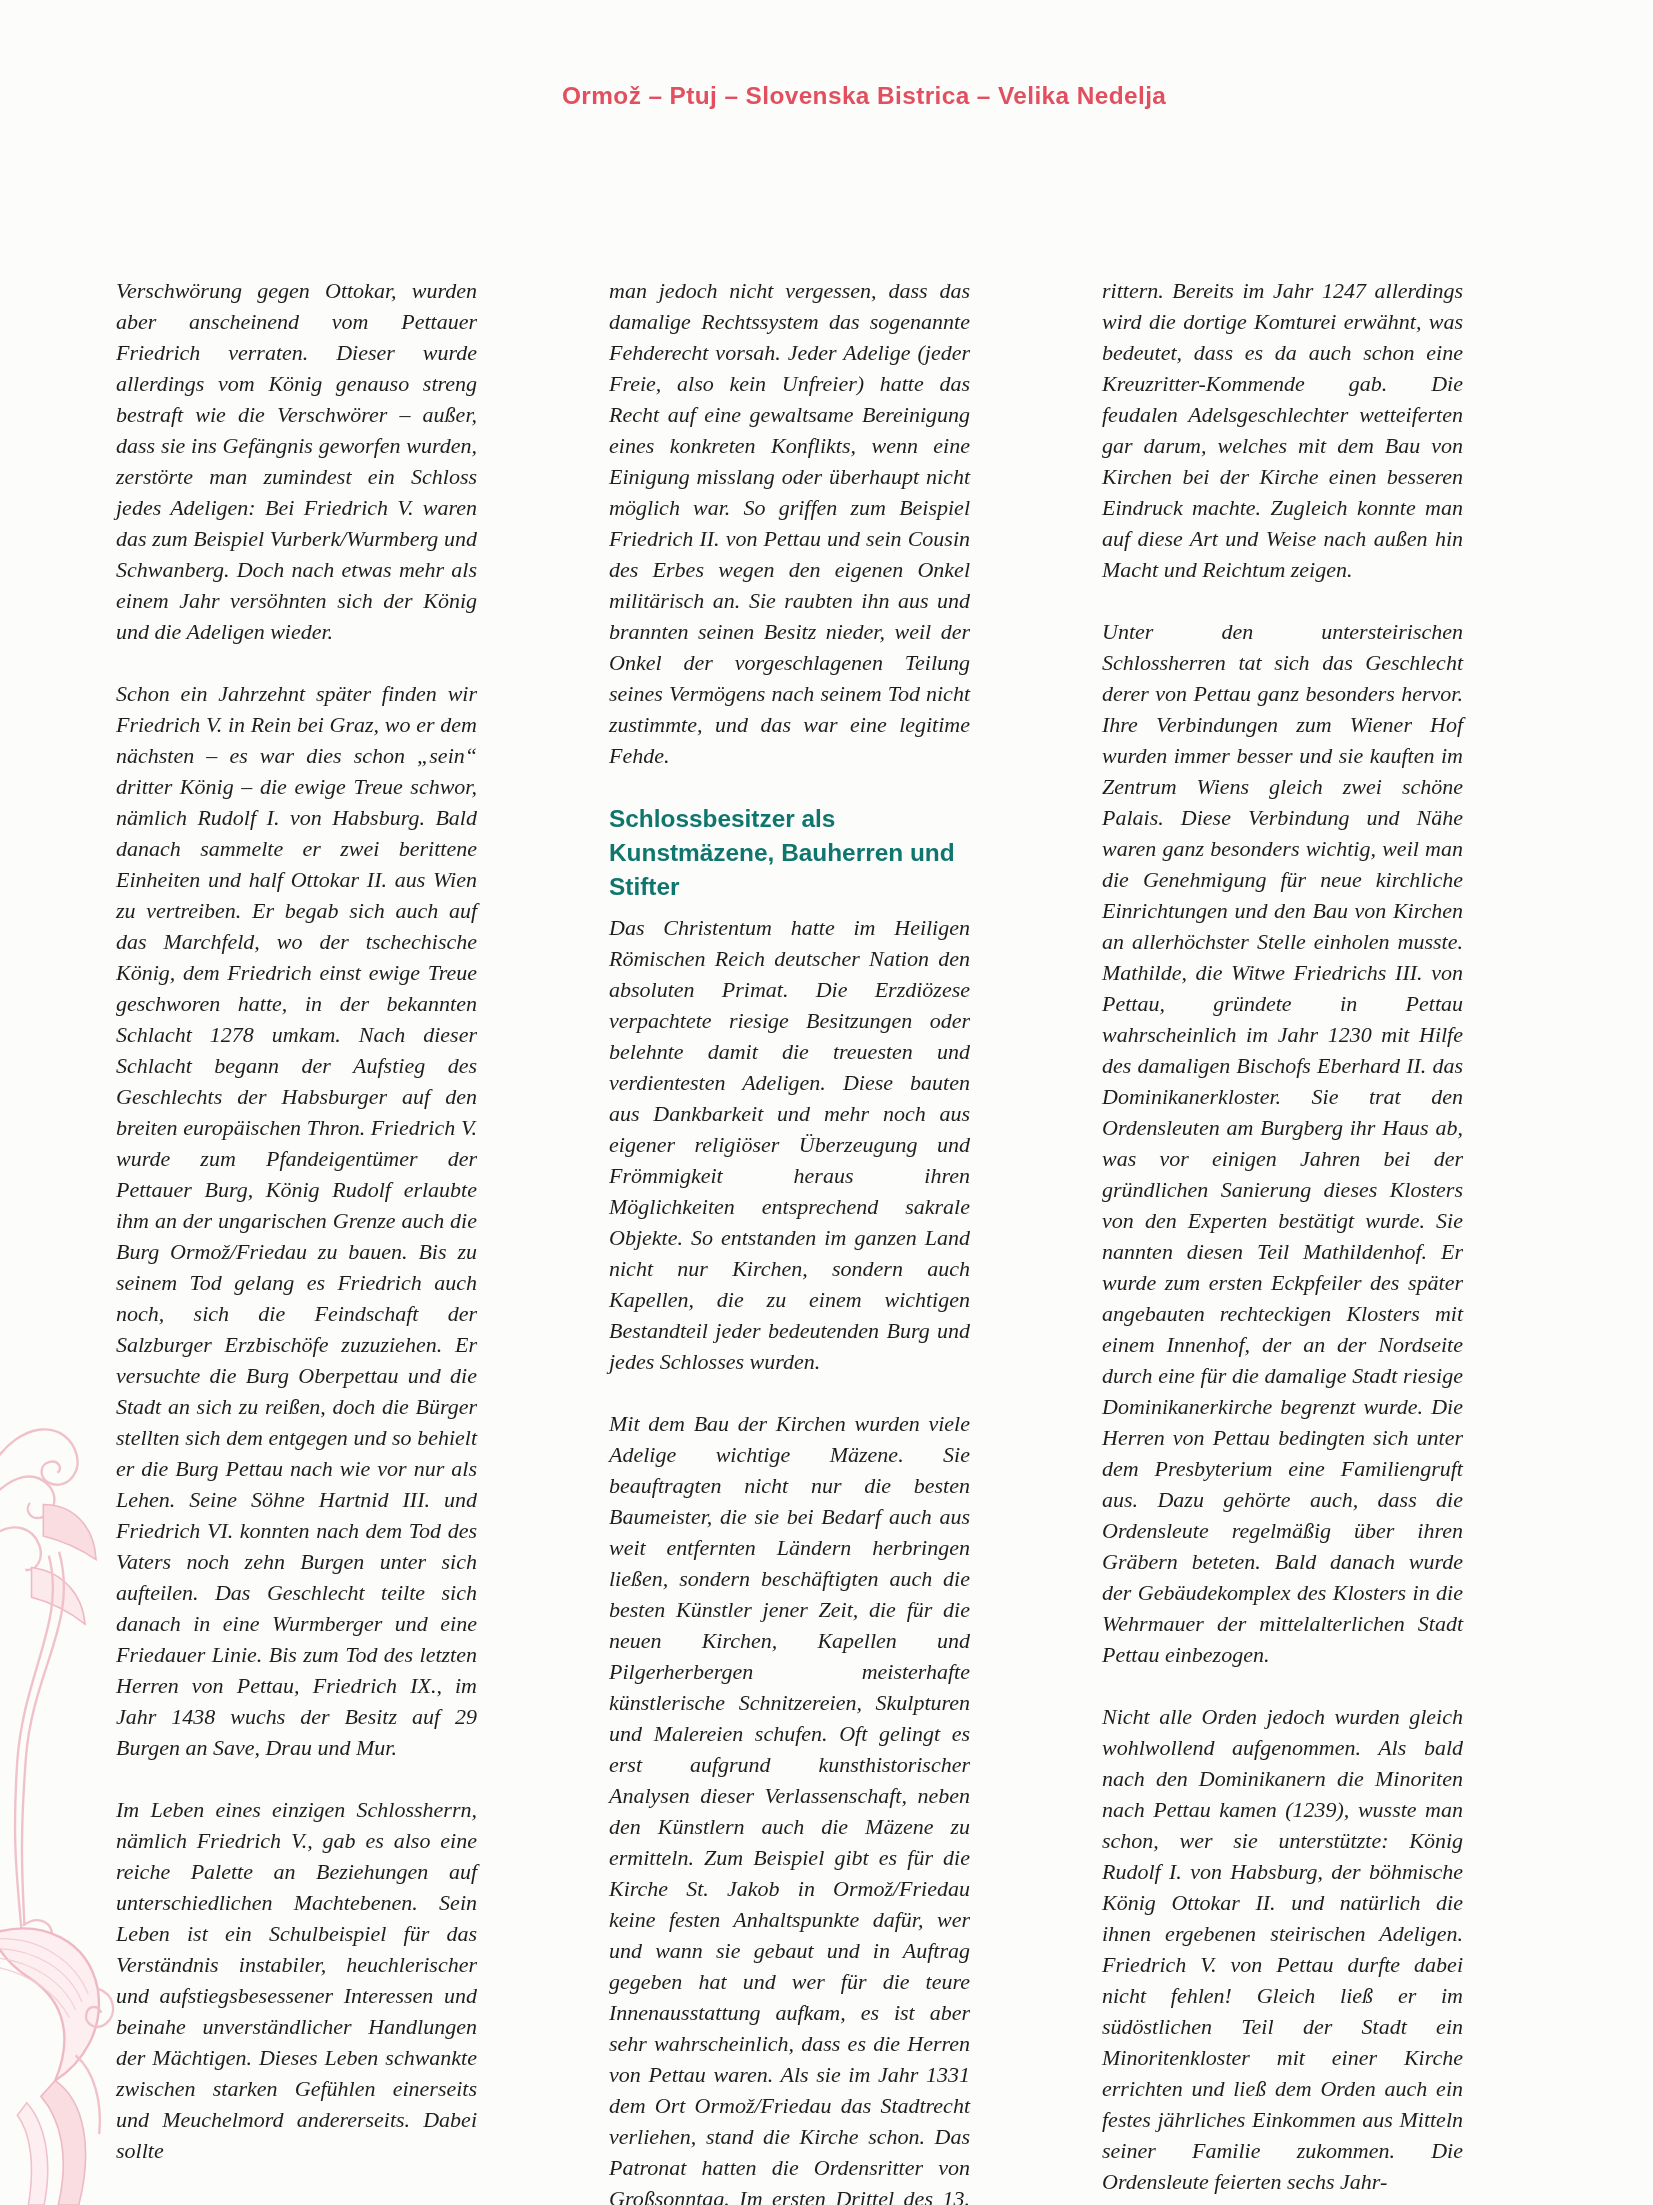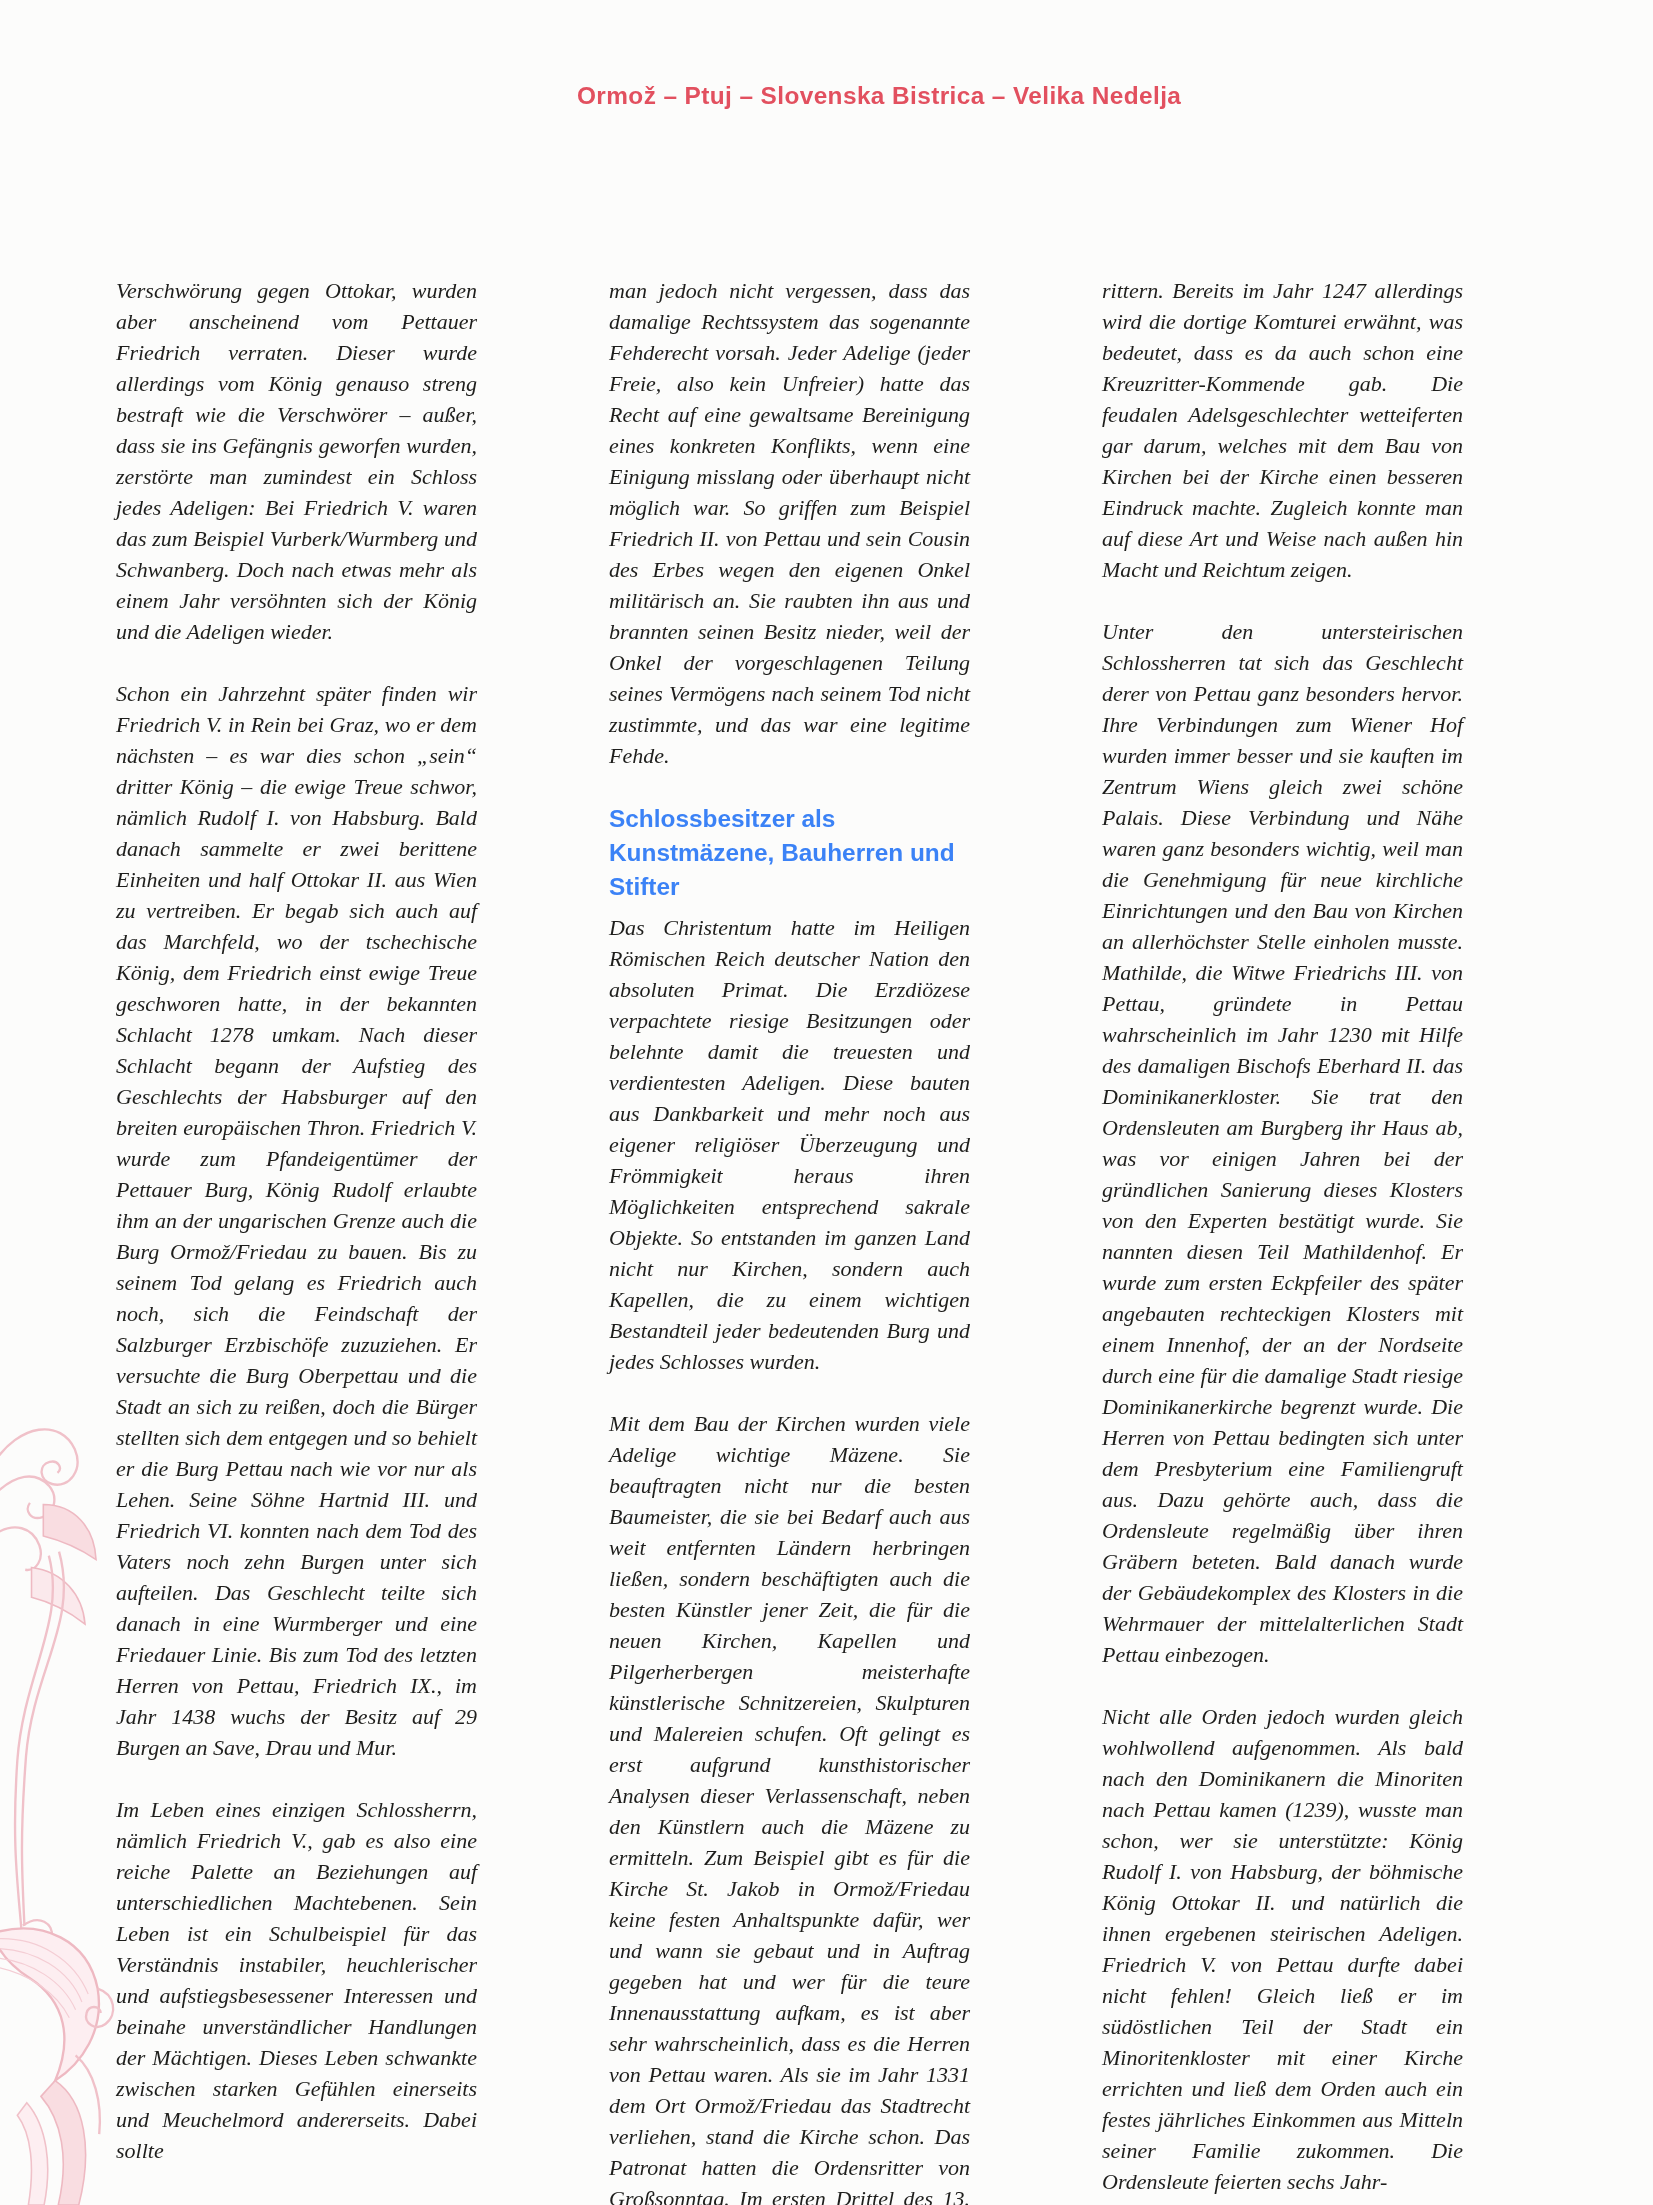--- a/index.html
+++ b/index.html
@@ -12,21 +12,21 @@
     width: 1654px;
     height: 2205px;
     margin: 0 auto;
     background: #fcfcfb;
     overflow: hidden;
     font-family: "Liberation Serif", serif;
   }
   .running-head {
     position: absolute;
     top: 82px;
-    left: 577px;
+    left: 562px;
     width: 584px;
     text-align: center;
     font-family: "Liberation Sans", sans-serif;
     font-weight: bold;
     font-size: 24.4px;
     letter-spacing: 0.4px;
     white-space: nowrap;
   }
   .columns {
     position: absolute;
@@ -76,21 +76,21 @@
   <div class="columns">
 
     <div class="col">
       <p>Verschwörung gegen Ottokar, wurden aber anscheinend vom Pettauer Friedrich verraten. Dieser wurde allerdings vom König genauso streng bestraft wie die Verschwörer – außer, dass sie ins Gefängnis geworfen wurden, zerstörte man zumindest ein Schloss jedes Adeligen: Bei Friedrich V. waren das zum Beispiel Vurberk/Wurmberg und Schwanberg. Doch nach etwas mehr als einem Jahr versöhnten sich der König und die Adeligen wieder.</p>
       <p>Schon ein Jahrzehnt später finden wir Friedrich V. in Rein bei Graz, wo er dem nächsten – es war dies schon „sein“ dritter König – die ewige Treue schwor, nämlich Rudolf I. von Habsburg. Bald danach sammelte er zwei berittene Einheiten und half Ottokar II. aus Wien zu vertreiben. Er begab sich auch auf das Marchfeld, wo der tschechische König, dem Friedrich einst ewige Treue geschworen hatte, in der bekannten Schlacht 1278 umkam. Nach dieser Schlacht begann der Aufstieg des Geschlechts der Habsburger auf den breiten europäischen Thron. Friedrich V. wurde zum Pfandeigentümer der Pettauer Burg, König Rudolf erlaubte ihm an der ungarischen Grenze auch die Burg Ormož/Friedau zu bauen. Bis zu seinem Tod gelang es Friedrich auch noch, sich die Feindschaft der Salzburger Erzbischöfe zuzuziehen. Er versuchte die Burg Oberpettau und die Stadt an sich zu reißen, doch die Bürger stellten sich dem entgegen und so behielt er die Burg Pettau nach wie vor nur als Lehen. Seine Söhne Hartnid III. und Friedrich VI. konnten nach dem Tod des Vaters noch zehn Burgen unter sich aufteilen. Das Geschlecht teilte sich danach in eine Wurmberger und eine Friedauer Linie. Bis zum Tod des letzten Herren von Pettau, Friedrich IX., im Jahr 1438 wuchs der Besitz auf 29 Burgen an Save, Drau und Mur.</p>
       <p>Im Leben eines einzigen Schlossherrn, nämlich Friedrich V., gab es also eine reiche Palette an Beziehungen auf unterschiedlichen Machtebenen. Sein Leben ist ein Schulbeispiel für das Verständnis instabiler, heuchlerischer und aufstiegsbesessener Interessen und beinahe unverständlicher Handlungen der Mächtigen. Dieses Leben schwankte zwischen starken Gefühlen einerseits und Meuchelmord andererseits. Dabei sollte</p>
     </div>
 
     <div class="col">
       <p>man jedoch nicht vergessen, dass das damalige Rechtssystem das sogenannte Fehderecht vorsah. Jeder Adelige (jeder Freie, also kein Unfreier) hatte das Recht auf eine gewaltsame Bereinigung eines konkreten Konflikts, wenn eine Einigung misslang oder überhaupt nicht möglich war. So griffen zum Beispiel Friedrich II. von Pettau und sein Cousin des Erbes wegen den eigenen Onkel militärisch an. Sie raubten ihn aus und brannten seinen Besitz nieder, weil der Onkel der vorgeschlagenen Teilung seines Vermögens nach seinem Tod nicht zustimmte, und das war eine legitime Fehde.</p>
-      <h3 class="section-heading" style="color:#3b82f6;">Schlossbesitzer als Kunstmäzene, Bauherren und Stifter</h3>
+      <h3 class="section-heading" style="color:#0f766e;">Schlossbesitzer als Kunstmäzene, Bauherren und Stifter</h3>
       <p>Das Christentum hatte im Heiligen Römischen Reich deutscher Nation den absoluten Primat. Die Erzdiözese verpachtete riesige Besitzungen oder belehnte damit die treuesten und verdientesten Adeligen. Diese bauten aus Dankbarkeit und mehr noch aus eigener religiöser Überzeugung und Frömmigkeit heraus ihren Möglichkeiten entsprechend sakrale Objekte. So entstanden im ganzen Land nicht nur Kirchen, sondern auch Kapellen, die zu einem wichtigen Bestandteil jeder bedeutenden Burg und jedes Schlosses wurden.</p>
       <p>Mit dem Bau der Kirchen wurden viele Adelige wichtige Mäzene. Sie beauftragten nicht nur die besten Baumeister, die sie bei Bedarf auch aus weit entfernten Ländern herbringen ließen, sondern beschäftigten auch die besten Künstler jener Zeit, die für die neuen Kirchen, Kapellen und Pilgerherbergen meisterhafte künstlerische Schnitzereien, Skulpturen und Malereien schufen. Oft gelingt es erst aufgrund kunsthistorischer Analysen dieser Verlassenschaft, neben den Künstlern auch die Mäzene zu ermitteln. Zum Beispiel gibt es für die Kirche St. Jakob in Ormož/Friedau keine festen Anhaltspunkte dafür, wer und wann sie gebaut und in Auftrag gegeben hat und wer für die teure Innenausstattung aufkam, es ist aber sehr wahrscheinlich, dass es die Herren von Pettau waren. Als sie im Jahr 1331 dem Ort Ormož/Friedau das Stadtrecht verliehen, stand die Kirche schon. Das Patronat hatten die Ordensritter von Großsonntag. Im ersten Drittel des 13. Jahrhunderts schenkten die Herren von Pettau die Burg den Ordens-</p>
     </div>
 
     <div class="col">
       <p>rittern. Bereits im Jahr 1247 allerdings wird die dortige Komturei erwähnt, was bedeutet, dass es da auch schon eine Kreuzritter-Kommende gab. Die feudalen Adelsgeschlechter wetteiferten gar darum, welches mit dem Bau von Kirchen bei der Kirche einen besseren Eindruck machte. Zugleich konnte man auf diese Art und Weise nach außen hin Macht und Reichtum zeigen.</p>
       <p>Unter den untersteirischen Schlossherren tat sich das Geschlecht derer von Pettau ganz besonders hervor. Ihre Verbindungen zum Wiener Hof wurden immer besser und sie kauften im Zentrum Wiens gleich zwei schöne Palais. Diese Verbindung und Nähe waren ganz besonders wichtig, weil man die Genehmigung für neue kirchliche Einrichtungen und den Bau von Kirchen an allerhöchster Stelle einholen musste. Mathilde, die Witwe Friedrichs III. von Pettau, gründete in Pettau wahrscheinlich im Jahr 1230 mit Hilfe des damaligen Bischofs Eberhard II. das Dominikanerkloster. Sie trat den Ordensleuten am Burgberg ihr Haus ab, was vor einigen Jahren bei der gründlichen Sanierung dieses Klosters von den Experten bestätigt wurde. Sie nannten diesen Teil Mathildenhof. Er wurde zum ersten Eckpfeiler des später angebauten rechteckigen Klosters mit einem Innenhof, der an der Nordseite durch eine für die damalige Stadt riesige Dominikanerkirche begrenzt wurde. Die Herren von Pettau bedingten sich unter dem Presbyterium eine Familiengruft aus. Dazu gehörte auch, dass die Ordensleute regelmäßig über ihren Gräbern beteten. Bald danach wurde der Gebäudekomplex des Klosters in die Wehrmauer der mittelalterlichen Stadt Pettau einbezogen.</p>
       <p>Nicht alle Orden jedoch wurden gleich wohlwollend aufgenommen. Als bald nach den Dominikanern die Minoriten nach Pettau kamen (1239), wusste man schon, wer sie unterstützte: König Rudolf I. von Habsburg, der böhmische König Ottokar II. und natürlich die ihnen ergebenen steirischen Adeligen. Friedrich V. von Pettau durfte dabei nicht fehlen! Gleich ließ er im südöstlichen Teil der Stadt ein Minoritenkloster mit einer Kirche errichten und ließ dem Orden auch ein festes jährliches Einkommen aus Mitteln seiner Familie zukommen. Die Ordensleute feierten sechs Jahr-</p>
     </div>
 

